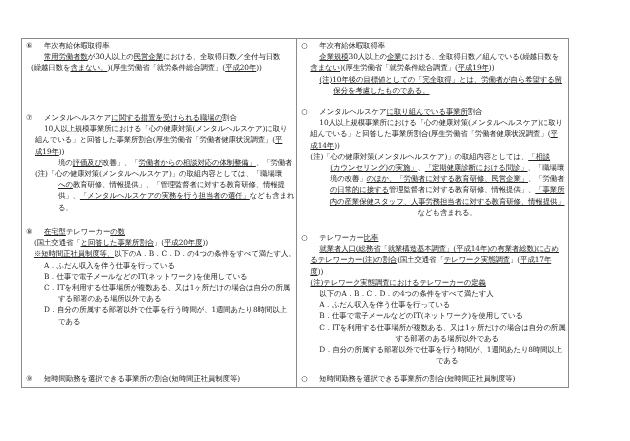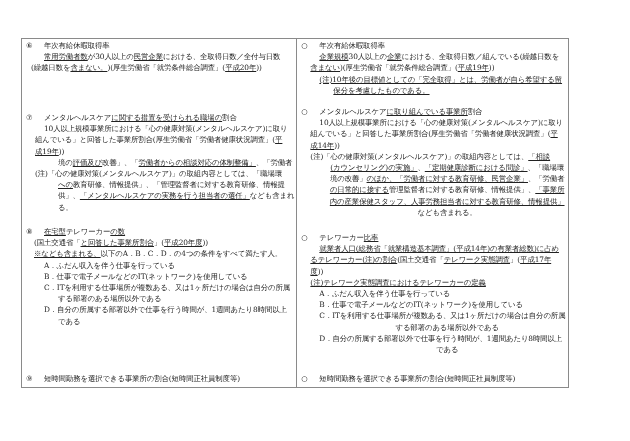--- a/index.html
+++ b/index.html
@@ -40,21 +40,21 @@
       <div class="line ind3"><span>境の</span><u>評価及び</u><span>改善」、「</span><u>労働者からの相談対応の体制整備」</u><span>、「労働者</span></div>
       <div class="line" style="padding-left:13px"><span>(注)「心の健康対策(メンタルヘルスケア)」の取組内容としては、「職場環</span></div>
       <div class="line ind3"><u>への</u><span>教育研修、情報提供」、「管理監督者に対する教育研修、情報提</span></div>
       <div class="line ind3"><span>供」、</span><u>「メンタルヘルスケアの実務を行う担当者の選任」</u><span>なども含まれ</span></div>
       <div class="line ind3"><span>る。</span></div>
     </div>
 
     <div class="item" style="top:187px">
       <div class="line head"><span class="mark">⑧</span><span><u>在宅型</u><span>テレワーカー</span><u>の数</u></span></div>
       <div class="line" style="padding-left:12px"><span>(国土交通省「</span><u>と回答した事業所割合</u><span>」(</span><u>平成20年度</u><span>))</span></div>
-      <div class="line" style="padding-left:12px"><u>※なども含まれる、</u><span>以下のA．B．C．D．の4つの条件をすべて満たす人。</span></div>
+      <div class="line" style="padding-left:12px"><u>※短時間正社員制度等、</u><span>以下のA．B．C．D．の4つの条件をすべて満たす人。</span></div>
       <div class="line ind1"><span>A．ふだん収入を伴う仕事を行っている</span></div>
       <div class="line ind1"><span>B．仕事で電子メールなどのIT(ネットワーク)を使用している</span></div>
       <div class="line ind1"><span>C．ITを利用する仕事場所が複数ある、又は1ヶ所だけの場合は自分の所属</span></div>
       <div class="line ind3"><span>する部署のある場所以外である</span></div>
       <div class="line ind1"><span>D．自分の所属する部署以外で仕事を行う時間が、1週間あたり8時間以上</span></div>
       <div class="line ind3"><span>である</span></div>
     </div>
 
     <div class="item" style="top:334px">
       <div class="line head"><span class="mark">⑨</span><span>短時間勤務を選択できる事業所の割合(短時間正社員制度等)</span></div>
@@ -82,20 +82,21 @@
       <div class="line ind2"><u>内の産業保健スタッフ、人事労務担当者に対する教育研修、情報提供」</u></div>
       <div class="line ind2"><span>なども含まれる。</span></div>
     </div>
 
     <div class="item" style="top:193px">
       <div class="line head"><span class="mark">○</span><span><span>テレワーカー</span><u>比率</u></span></div>
       <div class="line ind1"><u>就業者人口(総務省「就業構造基本調査」(平成14年)の有業者総数)に占め</u></div>
       <div class="line" style="padding-left:13px"><u>るテレワーカー(注)の割合</u><span>(国土交通省「</span><u>テレワーク実態調査</u><span>」(</span><u>平成17年</u></div>
       <div class="line" style="padding-left:13px"><u>度</u><span>))</span></div>
       <div class="line" style="padding-left:13px"><u>(注)テレワーク実態調査におけるテレワーカーの定義</u></div>
+      <div class="line ind1"><span>以下のA．B．C．D．の4つの条件をすべて満たす人</span></div>
       <div class="line ind1"><span>A．ふだん収入を伴う仕事を行っている</span></div>
       <div class="line ind1"><span>B．仕事で電子メールなどのIT(ネットワーク)を使用している</span></div>
       <div class="line ind1"><span>C．ITを利用する仕事場所が複数ある、又は1ヶ所だけの場合は自分の所属</span></div>
       <div class="line ind2"><span>する部署のある場所以外である</span></div>
       <div class="line ind1"><span>D．自分の所属する部署以外で仕事を行う時間が、1週間あたり8時間以上</span></div>
       <div class="line ind2"><span>である</span></div>
     </div>
 
     <div class="item" style="top:334px">
       <div class="line head"><span class="mark">○</span><span>短時間勤務を選択できる事業所の割合(短時間正社員制度等)</span></div>

